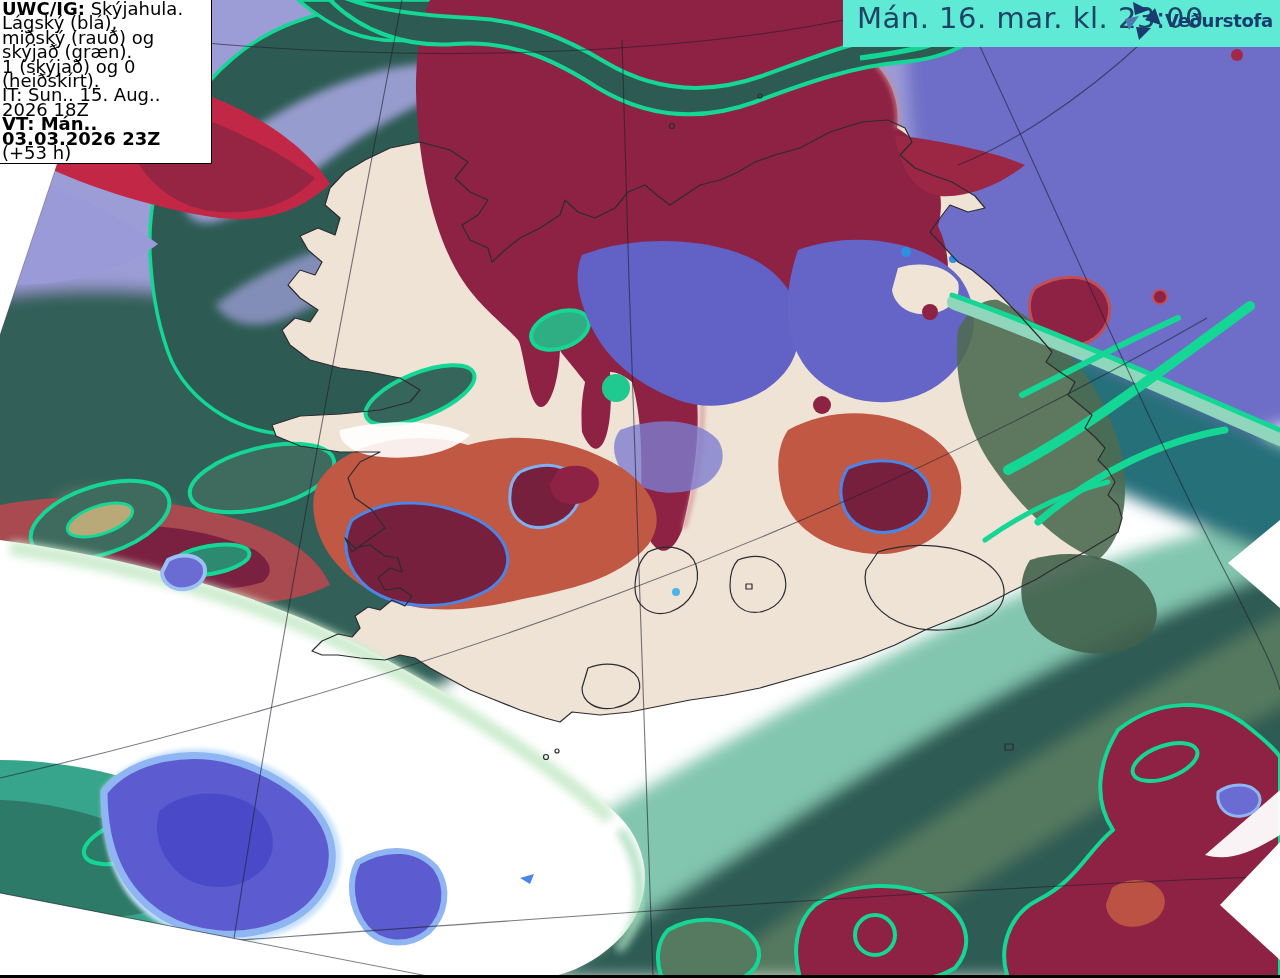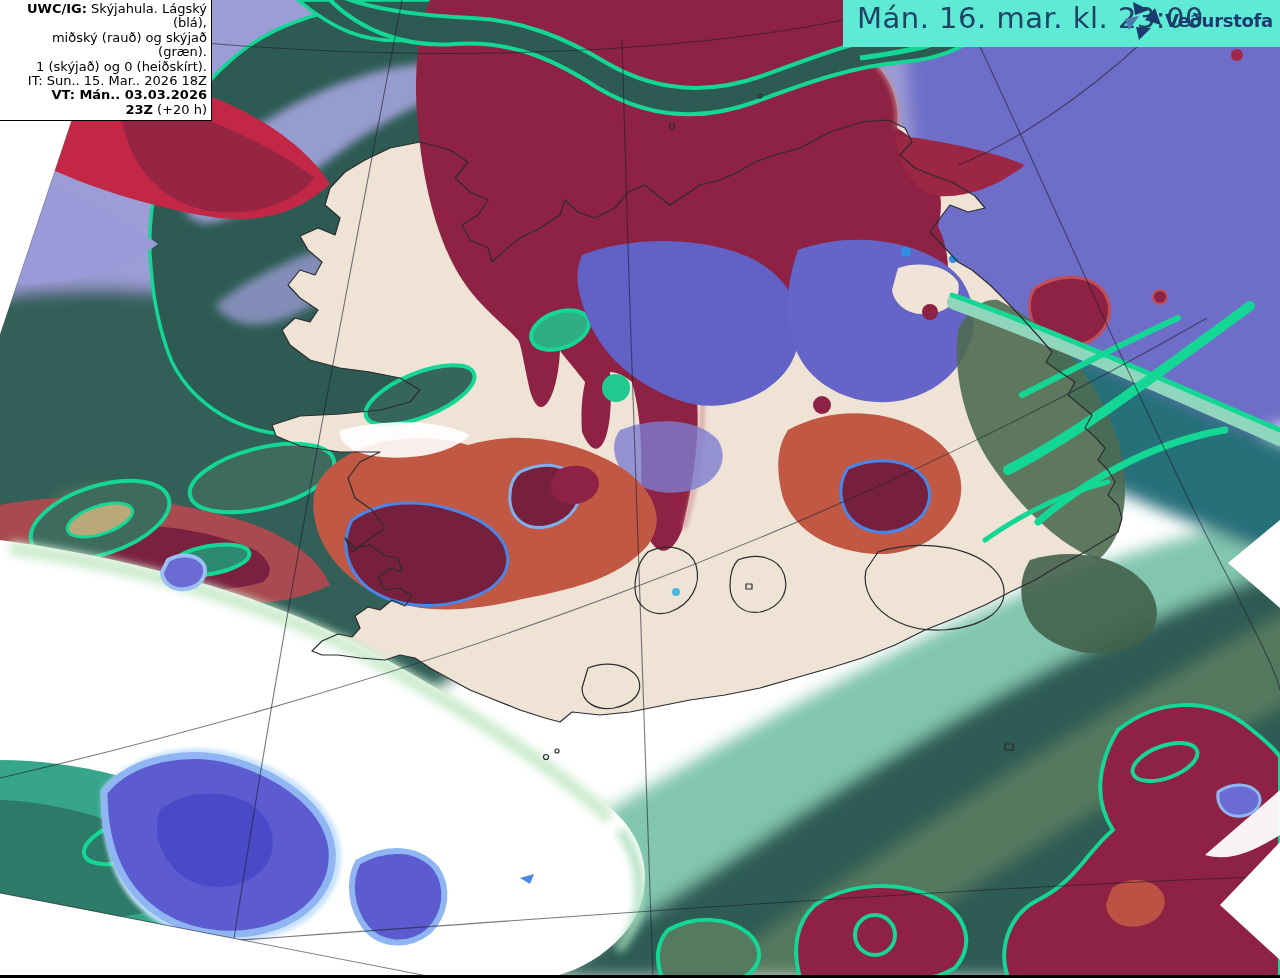--- a/index.html
+++ b/index.html
@@ -6,22 +6,22 @@
   #stage{
     position:relative;width:1280px;height:978px;overflow:hidden;
     font-family:"DejaVu Sans","Liberation Sans",sans-serif;
     border-bottom:3px solid #000;box-sizing:border-box;background:#fff;
   }
   #mapsvg{position:absolute;left:0;top:0;}
   .overlay{position:absolute;z-index:10;}
   #legend-box{
     left:0;top:0;width:212px;min-height:71px;background:#fff;
     border-right:1.5px solid #000;border-bottom:1.5px solid #000;
-    padding:2px 4px 3px 20px;box-sizing:border-box;
-    font-size:13px;line-height:14.4px;color:#000;text-align:right;
+    padding:2px 4px 3px 2px;box-sizing:border-box;
+    font-size:18px;line-height:14.4px;color:#000;
   }
   #legend-box b{font-weight:bold;}
   #datetime-box{
     left:843px;top:0;width:437px;height:47px;background:#5eead4;
   }
   #datetime-text{
     position:absolute;left:14px;top:1px;
     font-size:29px;color:#1e4365;white-space:nowrap;letter-spacing:0.5px;
   }
   #brand{
@@ -229,22 +229,22 @@
     <path d="M 112,0 L 0,335" stroke="rgba(0,0,0,0.25)" stroke-width="1"></path>
   </g>
 
   <rect x="843" y="0" width="437" height="41" fill="#ffffff"></rect>
 </svg>
 
 <div class="overlay" id="legend-box">
   <div><b>UWC/IG:</b><span> Skýjahula. Lágský (blá),</span></div>
   <div>miðský (rauð) og skýjað (græn).</div>
   <div>1 (skýjað) og 0 (heiðskírt).</div>
-  <div>IT: Sun.. 15. Mar.. 2026 18Z</div>
-  <div><b>VT: Mán.. 03.03.2026 23Z</b><span> (+20 h)</span></div>
+  <div>IT: Sun.. 15. Aug.. 2026 18Z</div>
+  <div><b>VT: Mán.. 03.03.2026 23Z</b><span> (+53 h)</span></div>
 </div>
 
 <div class="overlay" id="datetime-box">
   <div id="datetime-text">Mán. 16. mar. kl. 23:00</div>
   <div id="brand">
     <svg width="44" height="41" viewBox="0 0 44 41">
       <polygon points="12,2 28,10 14,15" fill="#1b3a6d"></polygon>
       <polygon points="4,19 18,16 8,30" fill="#4d79b0"></polygon>
       <polygon points="34,8 40,25 24,20" fill="#1b3a6d"></polygon>
       <polygon points="30,28 18,40 15,27" fill="#1b3a6d"></polygon>

